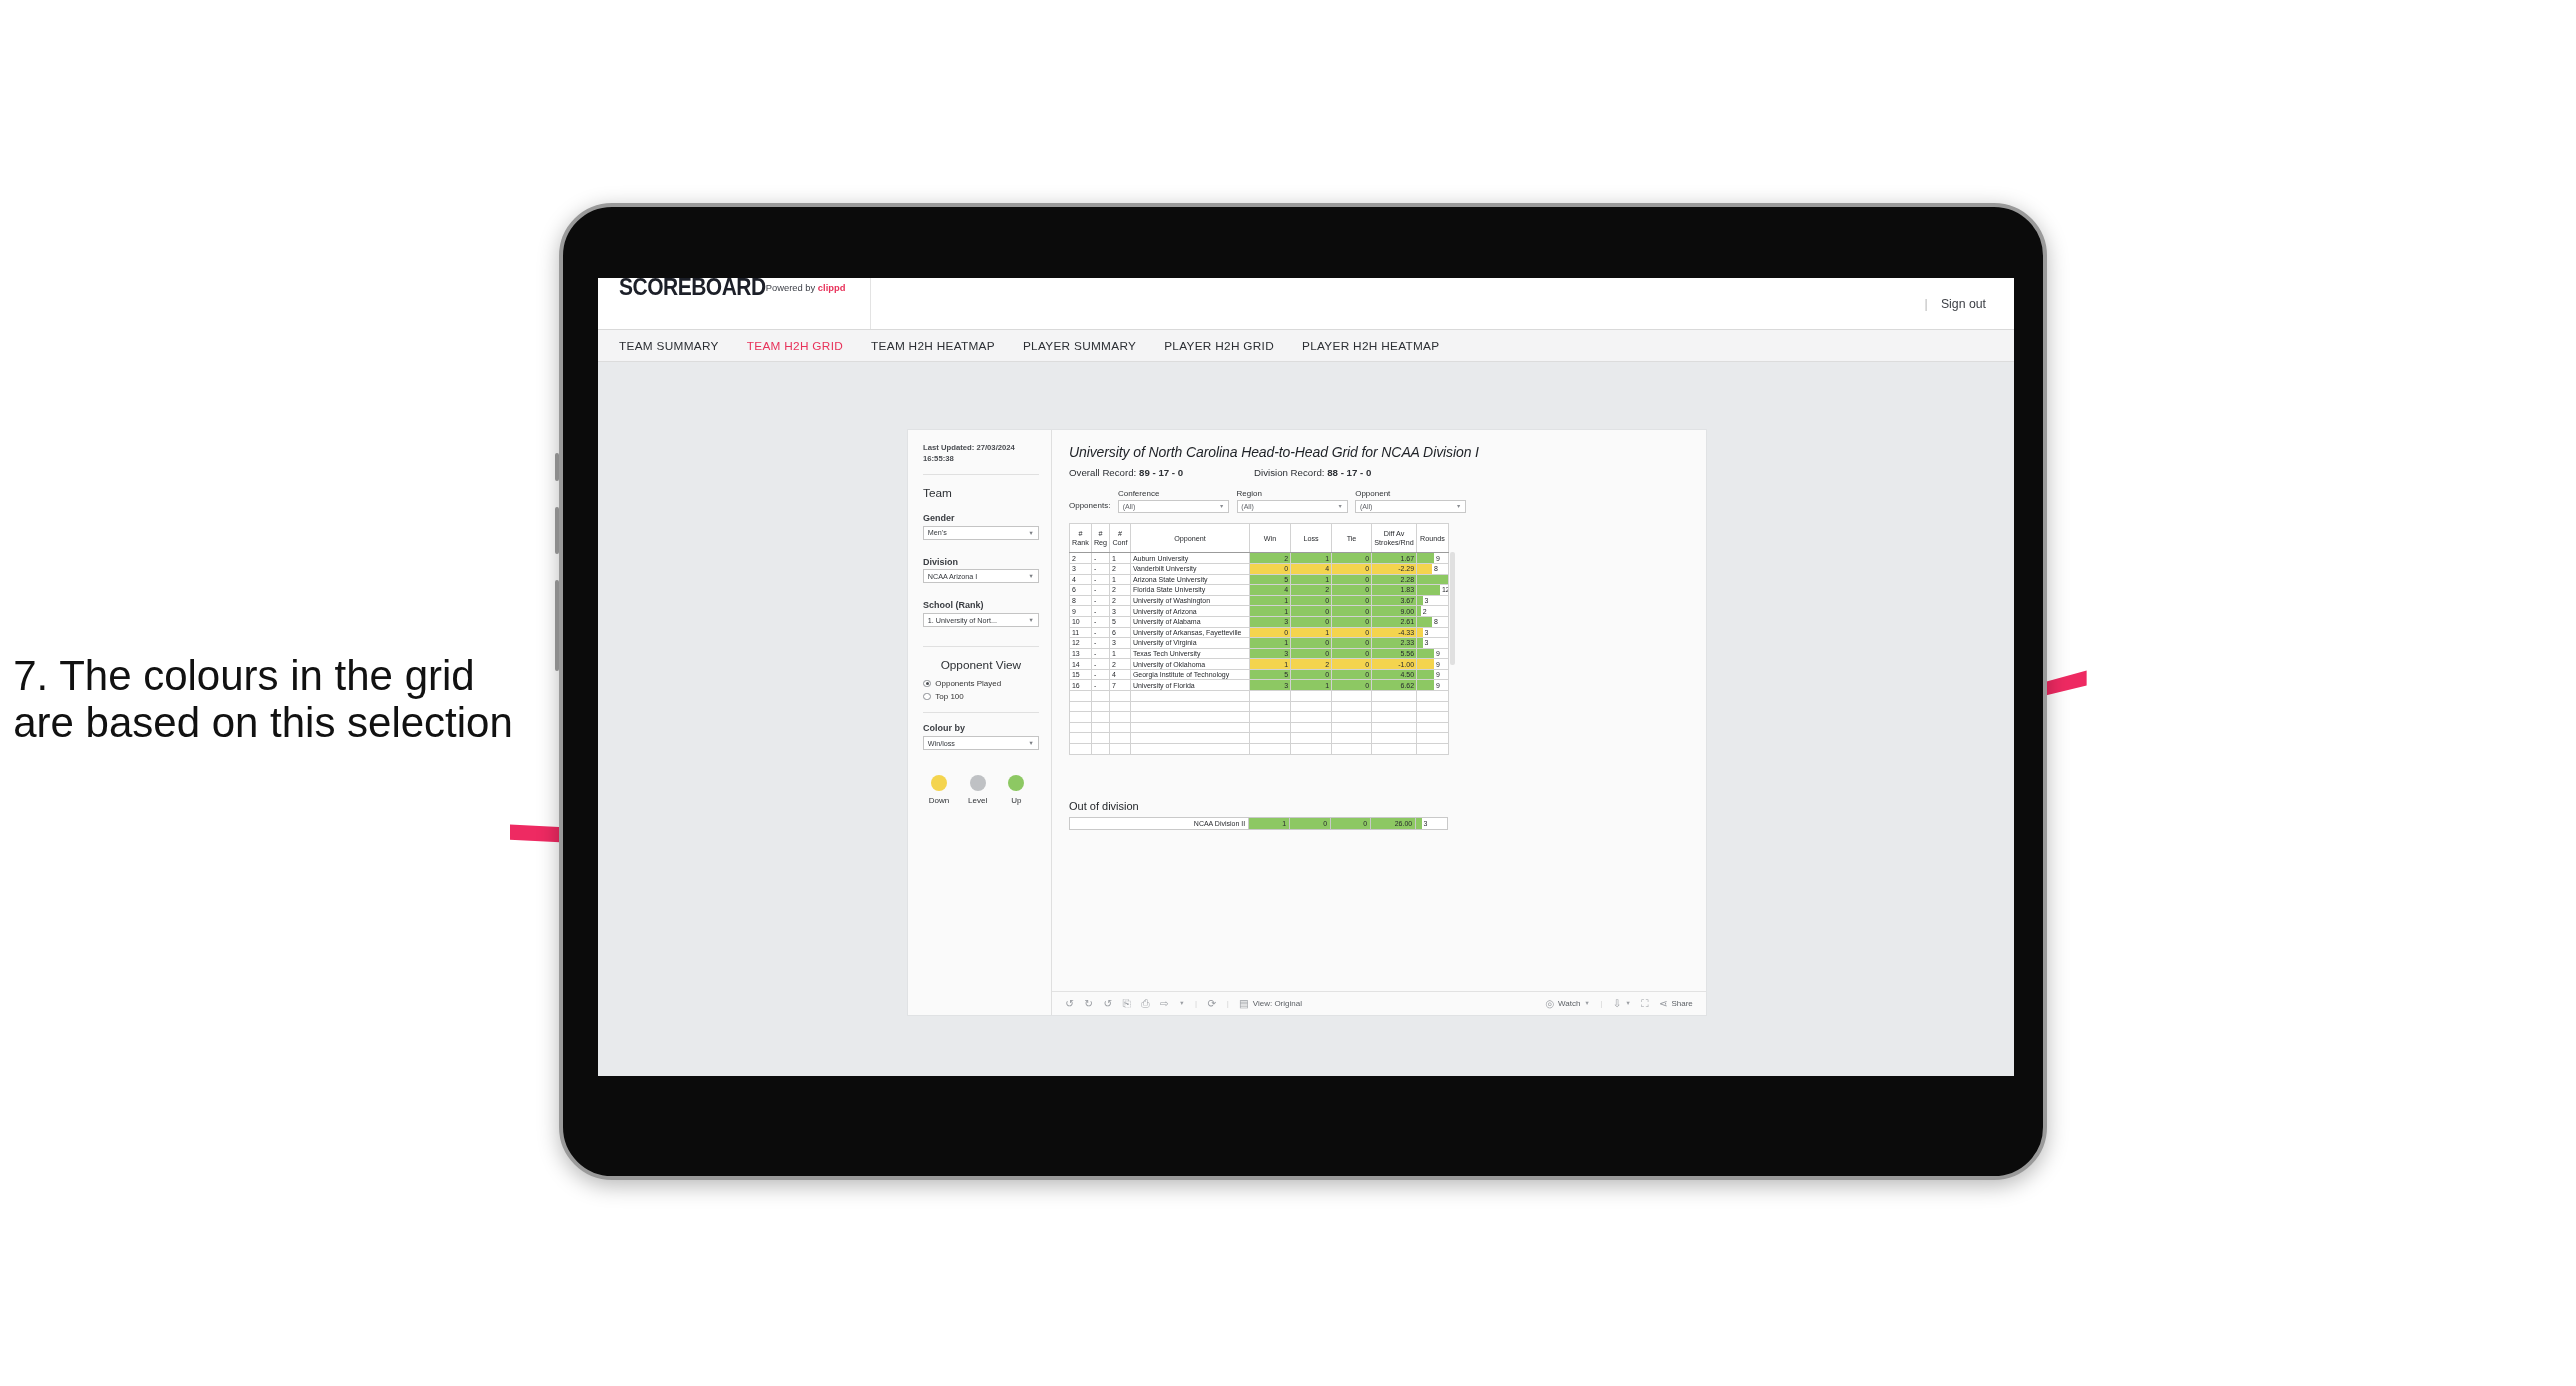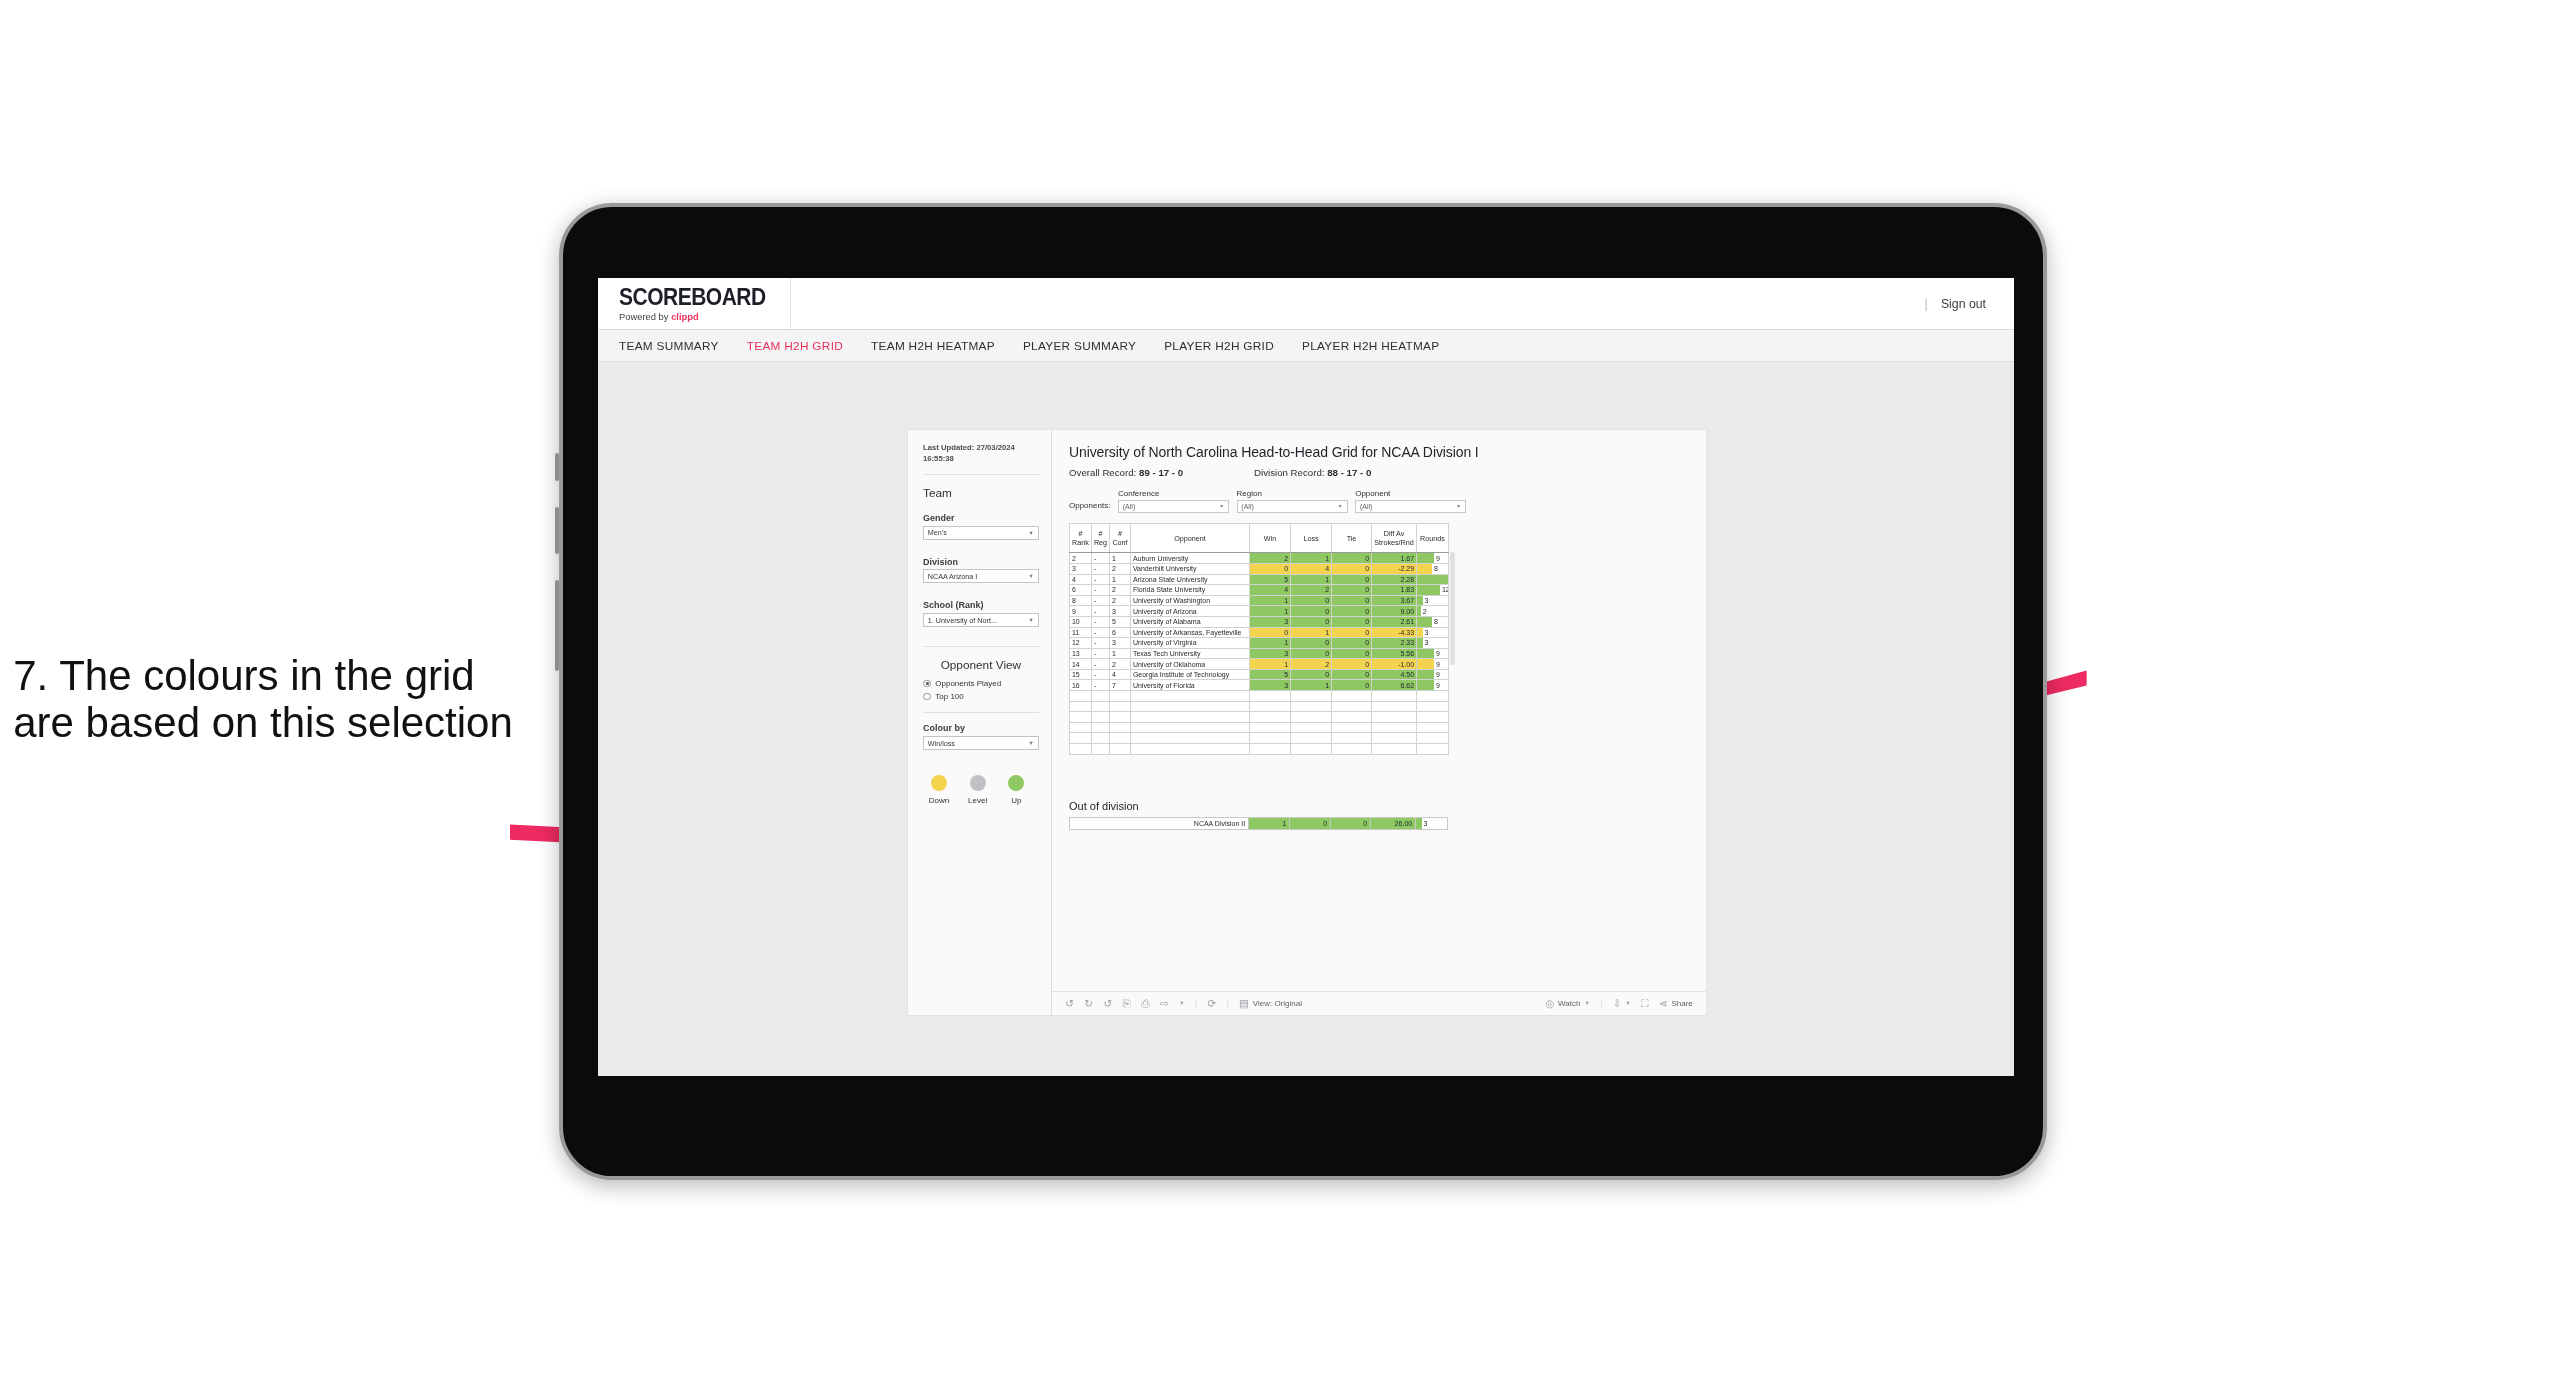--- a/index.html
+++ b/index.html
@@ -46,21 +46,21 @@
     width: 1416px; height: 798px;
     background: #e8eaec; overflow: hidden;
   }
 
   
   #appheader {
     height: 52px; background: #ffffff; display: flex; align-items: stretch;
     border-bottom: 0.9px solid #d9d9d9;
   }
   .brand {
-    display: flex; flex-direction: column; justify-content: center;
+    display: flex; flex-direction: row; justify-content: center;
     padding: 0 24.6px 0 21px; border-right: 0.9px solid #e3e3e3;
   }
   .brand-title {
     font-size: 21px; font-weight: bold; letter-spacing: -0.5px;
     color: #1c1f28; font-family: "Liberation Sans", sans-serif;
     line-height: 1; transform: scaleY(1.12); transform-origin: left center;
   }
   .brand-sub { font-size: 9.4px; color: #3c3f47; margin-top: 4.7px; line-height: 1; }
   .brand-sub em { font-style: normal; color: #e8325a; font-weight: bold; }
 
@@ -126,21 +126,21 @@
   }
   .radio-lab { font-size: 8px; color: #333; }
 
   .legend { display: flex; gap: 12.3px; margin-top: 24.6px; padding-left: 2.8px; }
   .lg { text-align: center; width: 26.4px; }
   .lg .dot { width: 16px; height: 16px; border-radius: 50%; margin: 0 auto 4.7px; }
   .lg .lab { font-size: 8px; color: #2f3236; }
 
   
   #main { flex: 1; padding: 14px 15px 0 17px; position: relative; }
-  .h1 { font-size: 14px; color: #1f2227; letter-spacing: -0.1px; }
+  .h1 { font-size: 14px; color: #1f2227; letter-spacing: -0.1px; font-style: italic; }
   .recs { display: flex; margin-top: 6.6px; font-size: 9.7px; color: #2c2f34; }
   .recs .r1 { width: 185px; }
   .recs b { font-weight: bold; }
 
   .filters { margin-top: 11.3px; display: flex; align-items: flex-end; gap: 7.6px; }
   .filters .oplabel { font-size: 8px; color: #303336; padding-bottom: 2.8px; }
   .fcol { width: 111px; }
   .fcol .flab { font-size: 8px; color: #303336; margin-bottom: 1.9px; }
   .fsel {
     height: 13.2px; border: 0.9px solid #c8c8c8; background: #fff;

